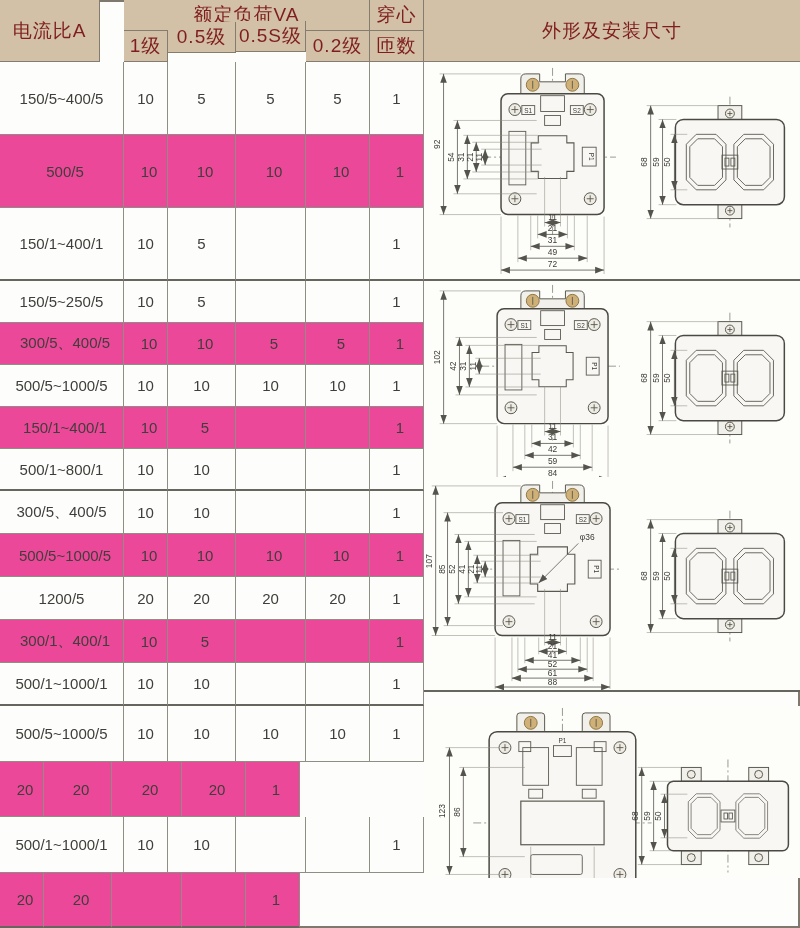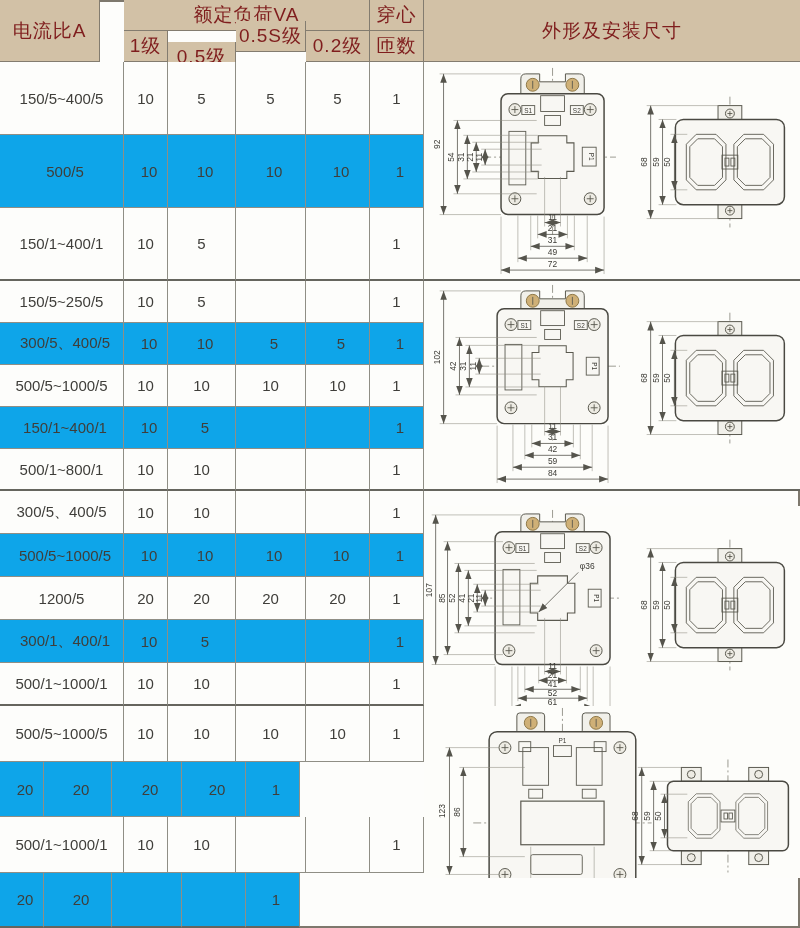--- a/index.html
+++ b/index.html
@@ -14,21 +14,21 @@
   .hc{position:absolute;box-sizing:border-box;background:var(--hdr);
       border-right:1px solid var(--bdh);border-bottom:1px solid var(--bdh);
       display:flex;align-items:center;justify-content:center;
       font-size:19px;color:#7f1d1d;letter-spacing:1px;}
   
   #rows{position:absolute;left:0;top:62px;width:424px;}
   .tr{display:flex;}
   .td{box-sizing:border-box;border-right:1px solid var(--bd);border-bottom:1px solid var(--bd);
       display:flex;align-items:center;justify-content:center;font-size:15px;color:var(--ink);
       background:#fdfdfb;overflow:hidden;white-space:nowrap;}
-  .alt .td{background:#0ea5e9;padding-left:7px;}
+  .alt .td{background:#ec4899;padding-left:7px;}
   .ge .td{border-bottom:2px solid var(--bdg);}
   .ratio{width:124px}.c1{width:44px}.c2{width:68px}.c3{width:70px}.c4{width:64px}.turns{width:54px}
   .h73{height:73px}.h42{height:42px}.h43{height:43px}.h56{height:56px}.h55{height:55px}
   
   .dcell{position:absolute;left:424px;width:376px;box-sizing:border-box;background:#fdfdfa;
          border-bottom:1px solid var(--bd);overflow:hidden;text-align:right;}
   .dcell.ge{border-bottom:2px solid var(--bdg);}
   .dcell svg{display:block;}
   
   svg .bl{fill:#f8f7f3;stroke:var(--line);stroke-width:1.5;}
@@ -86,21 +86,21 @@
         <rect class="il" x="-8" y="-7" width="16" height="14"></rect>
         <rect class="il" x="-5" y="-4" width="4" height="8"></rect>
         <rect class="il" x="1" y="-4" width="4" height="8"></rect>
       </g>
     </defs>
   </svg>
 
   <div class="hc" style="left:0;top:0;width:100px;height:62px">电流比A</div>
   <div class="hc" style="left:124px;top:0;width:246px;height:31px">额定负荷VA</div>
   <div class="hc" style="left:124px;top:31px;width:44px;height:31px">1级</div>
-  <div class="hc" style="left:168px;top:42px;width:68px;height:31px">0.5级</div>
+  <div class="hc" style="left:168px;top:22px;width:68px;height:31px">0.5级</div>
   <div class="hc" style="left:236px;top:21px;width:70px;height:31px">0.5S级</div>
   <div class="hc" style="left:306px;top:31px;width:64px;height:31px">0.2级</div>
   <div class="hc" style="left:370px;top:0;width:54px;height:31px">穿心</div>
   <div class="hc" style="left:370px;top:31px;width:54px;height:31px">匝数</div>
   <div class="hc" style="left:424px;top:0;width:376px;height:62px;border-right:none">外形及安装尺寸</div>
 
   <div id="rows">
     <div class="tr h73">
       <div class="td ratio">150/5~400/5</div>
       <div class="td c1">10</div>
@@ -394,21 +394,21 @@
         <line class="dl" x1="227" y1="41" x2="227" y2="155"></line>
         <line class="dl" x1="239" y1="55" x2="239" y2="141"></line>
         <line class="dl" x1="251" y1="70" x2="251" y2="126"></line>
         <text class="dim" transform="rotate(-90 223 98)" x="223" y="98">68</text>
         <text class="dim" transform="rotate(-90 235 98)" x="235" y="98">59</text>
         <text class="dim" transform="rotate(-90 247 98)" x="247" y="98">50</text>
       </g>
     </svg>
   </div>
 
-  <div class="dcell ge" style="top:506px;height:215px">
+  <div class="dcell ge" style="top:477px;height:215px">
     <svg width="376" height="213" viewBox="0 0 376 215">
       <g>
         <line class="cl" x1="128" y1="4" x2="128" y2="180"></line>
         <line class="cl" x1="54" y1="93" x2="198" y2="93"></line>
         <path class="fl" d="M96,28 L96,13 Q96,8 101,8 L115,8 L115,16 L141,16 L141,8 L155,8 Q160,8 160,13 L160,28 Z"></path>
         <use href="#bscr" x="108" y="18"></use>
           <use href="#bscr" x="148" y="18"></use>
         <rect class="bl" x="70" y="26" width="116" height="134" rx="7"></rect>
         <use href="#scrw" x="84" y="42"></use>
           <use href="#scrw" x="172" y="42"></use>

